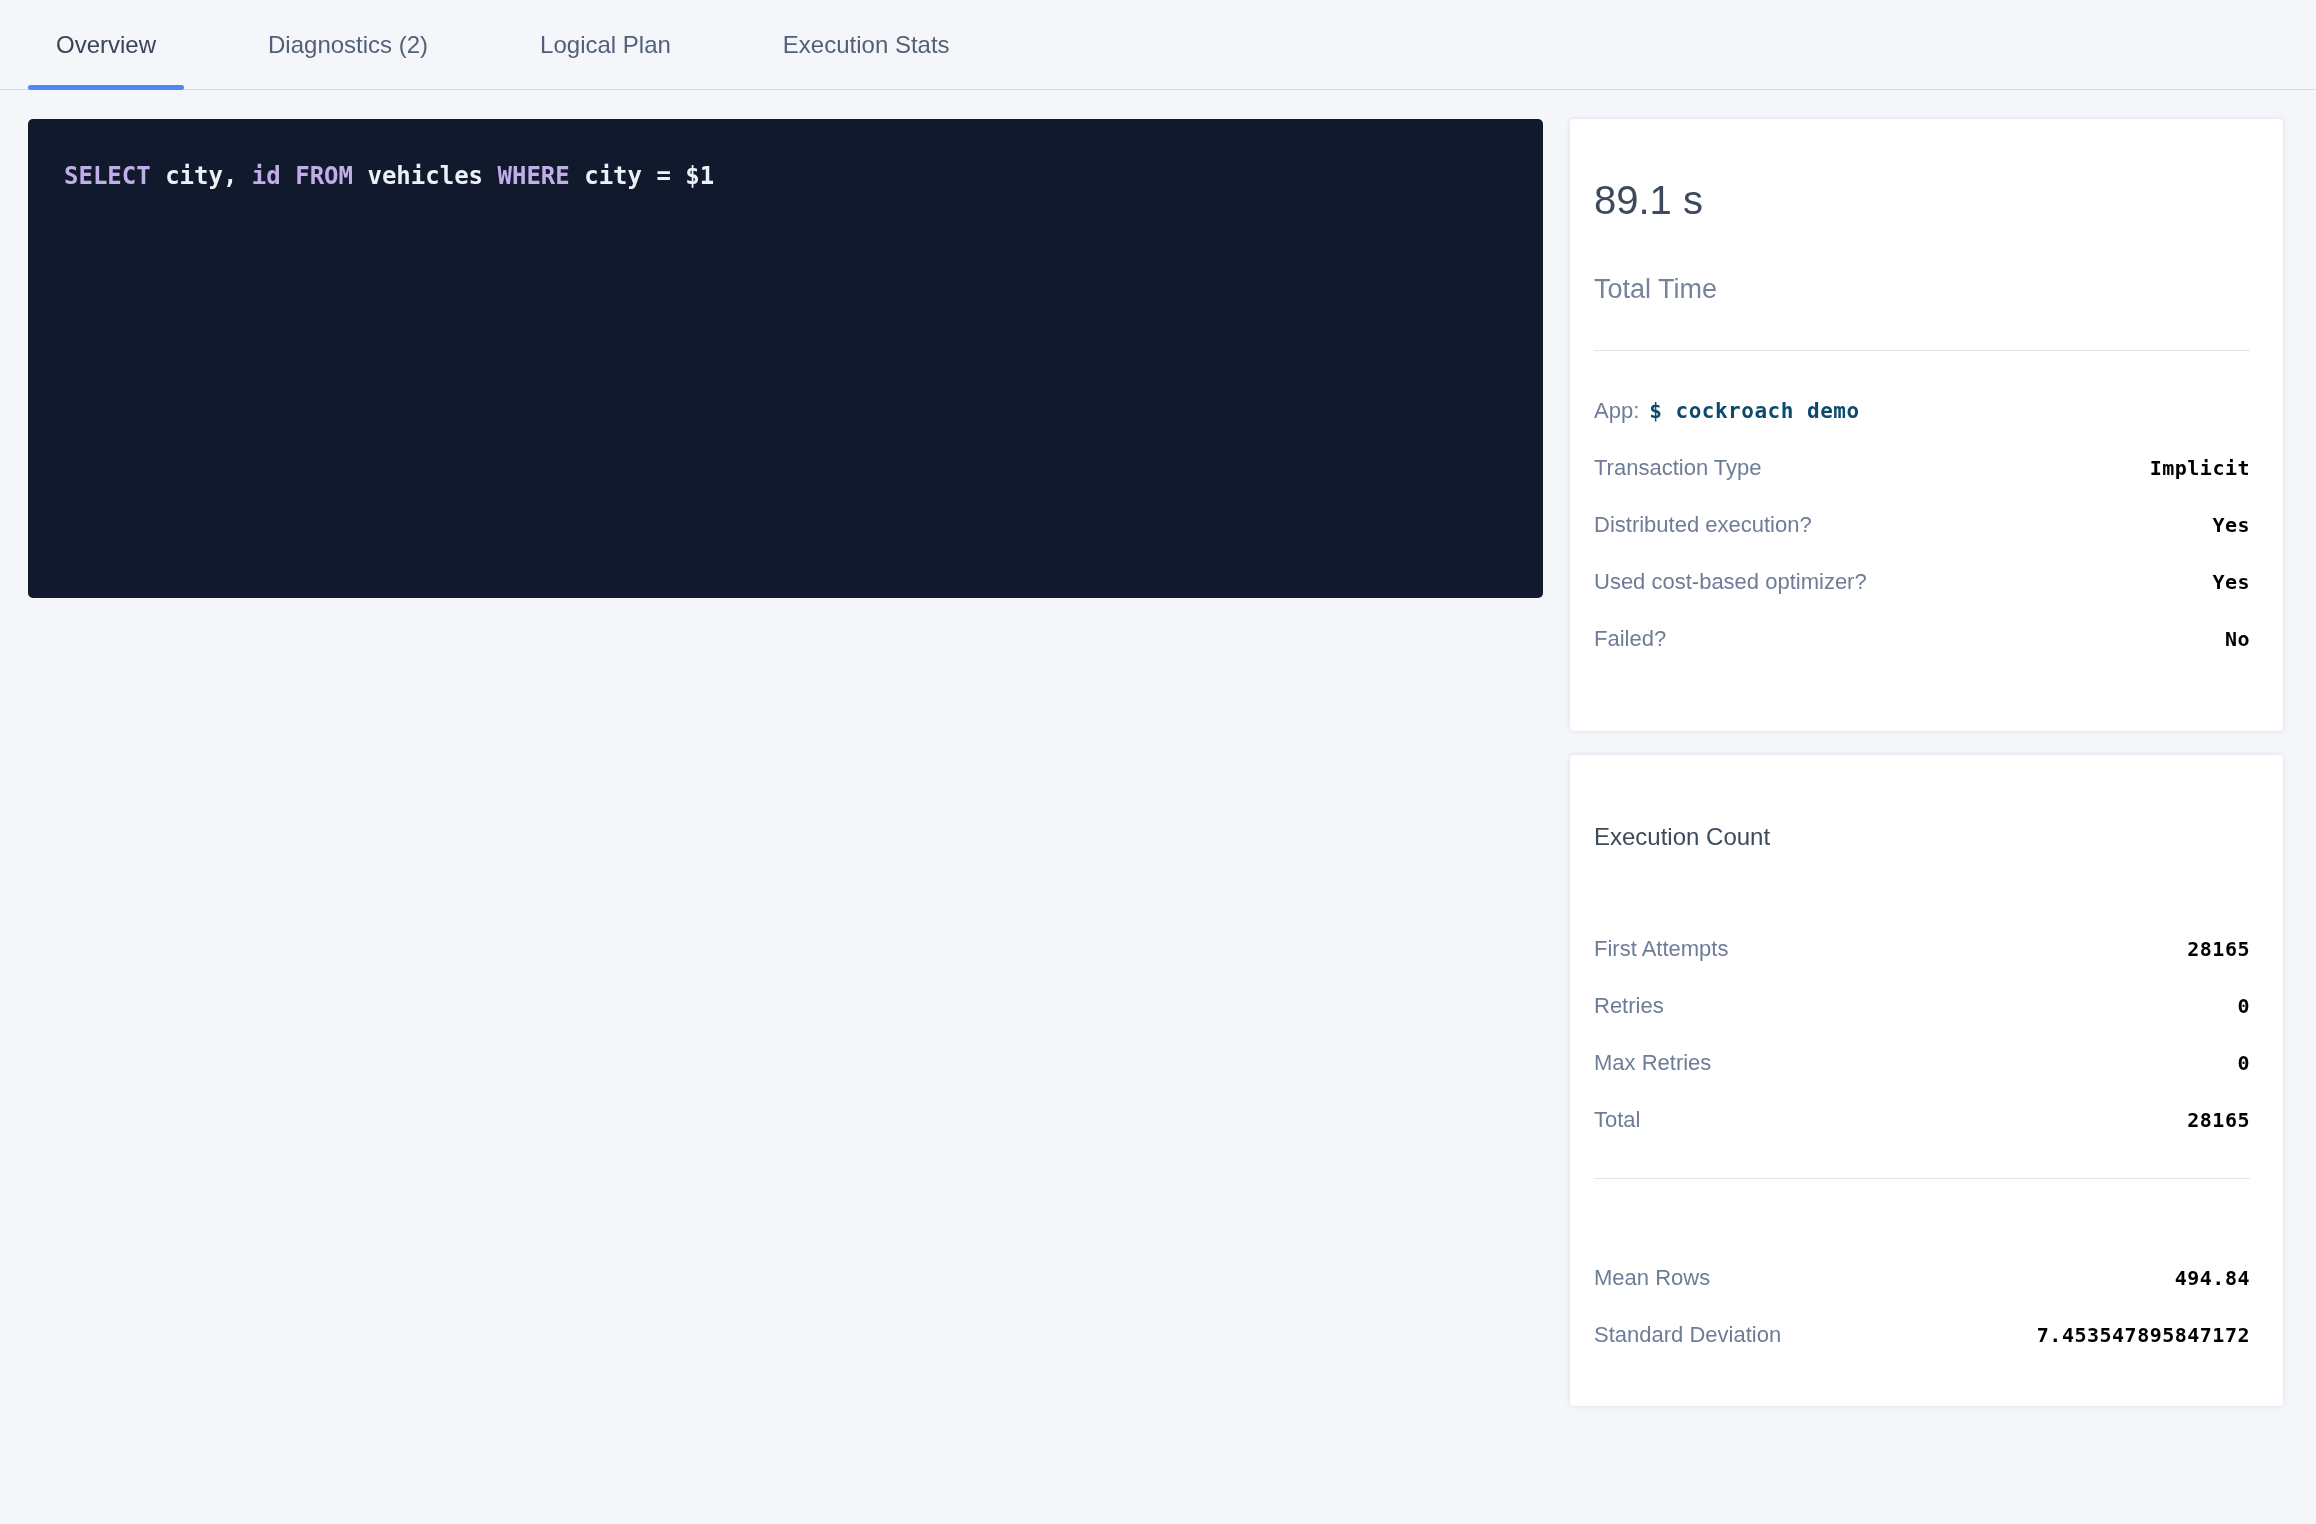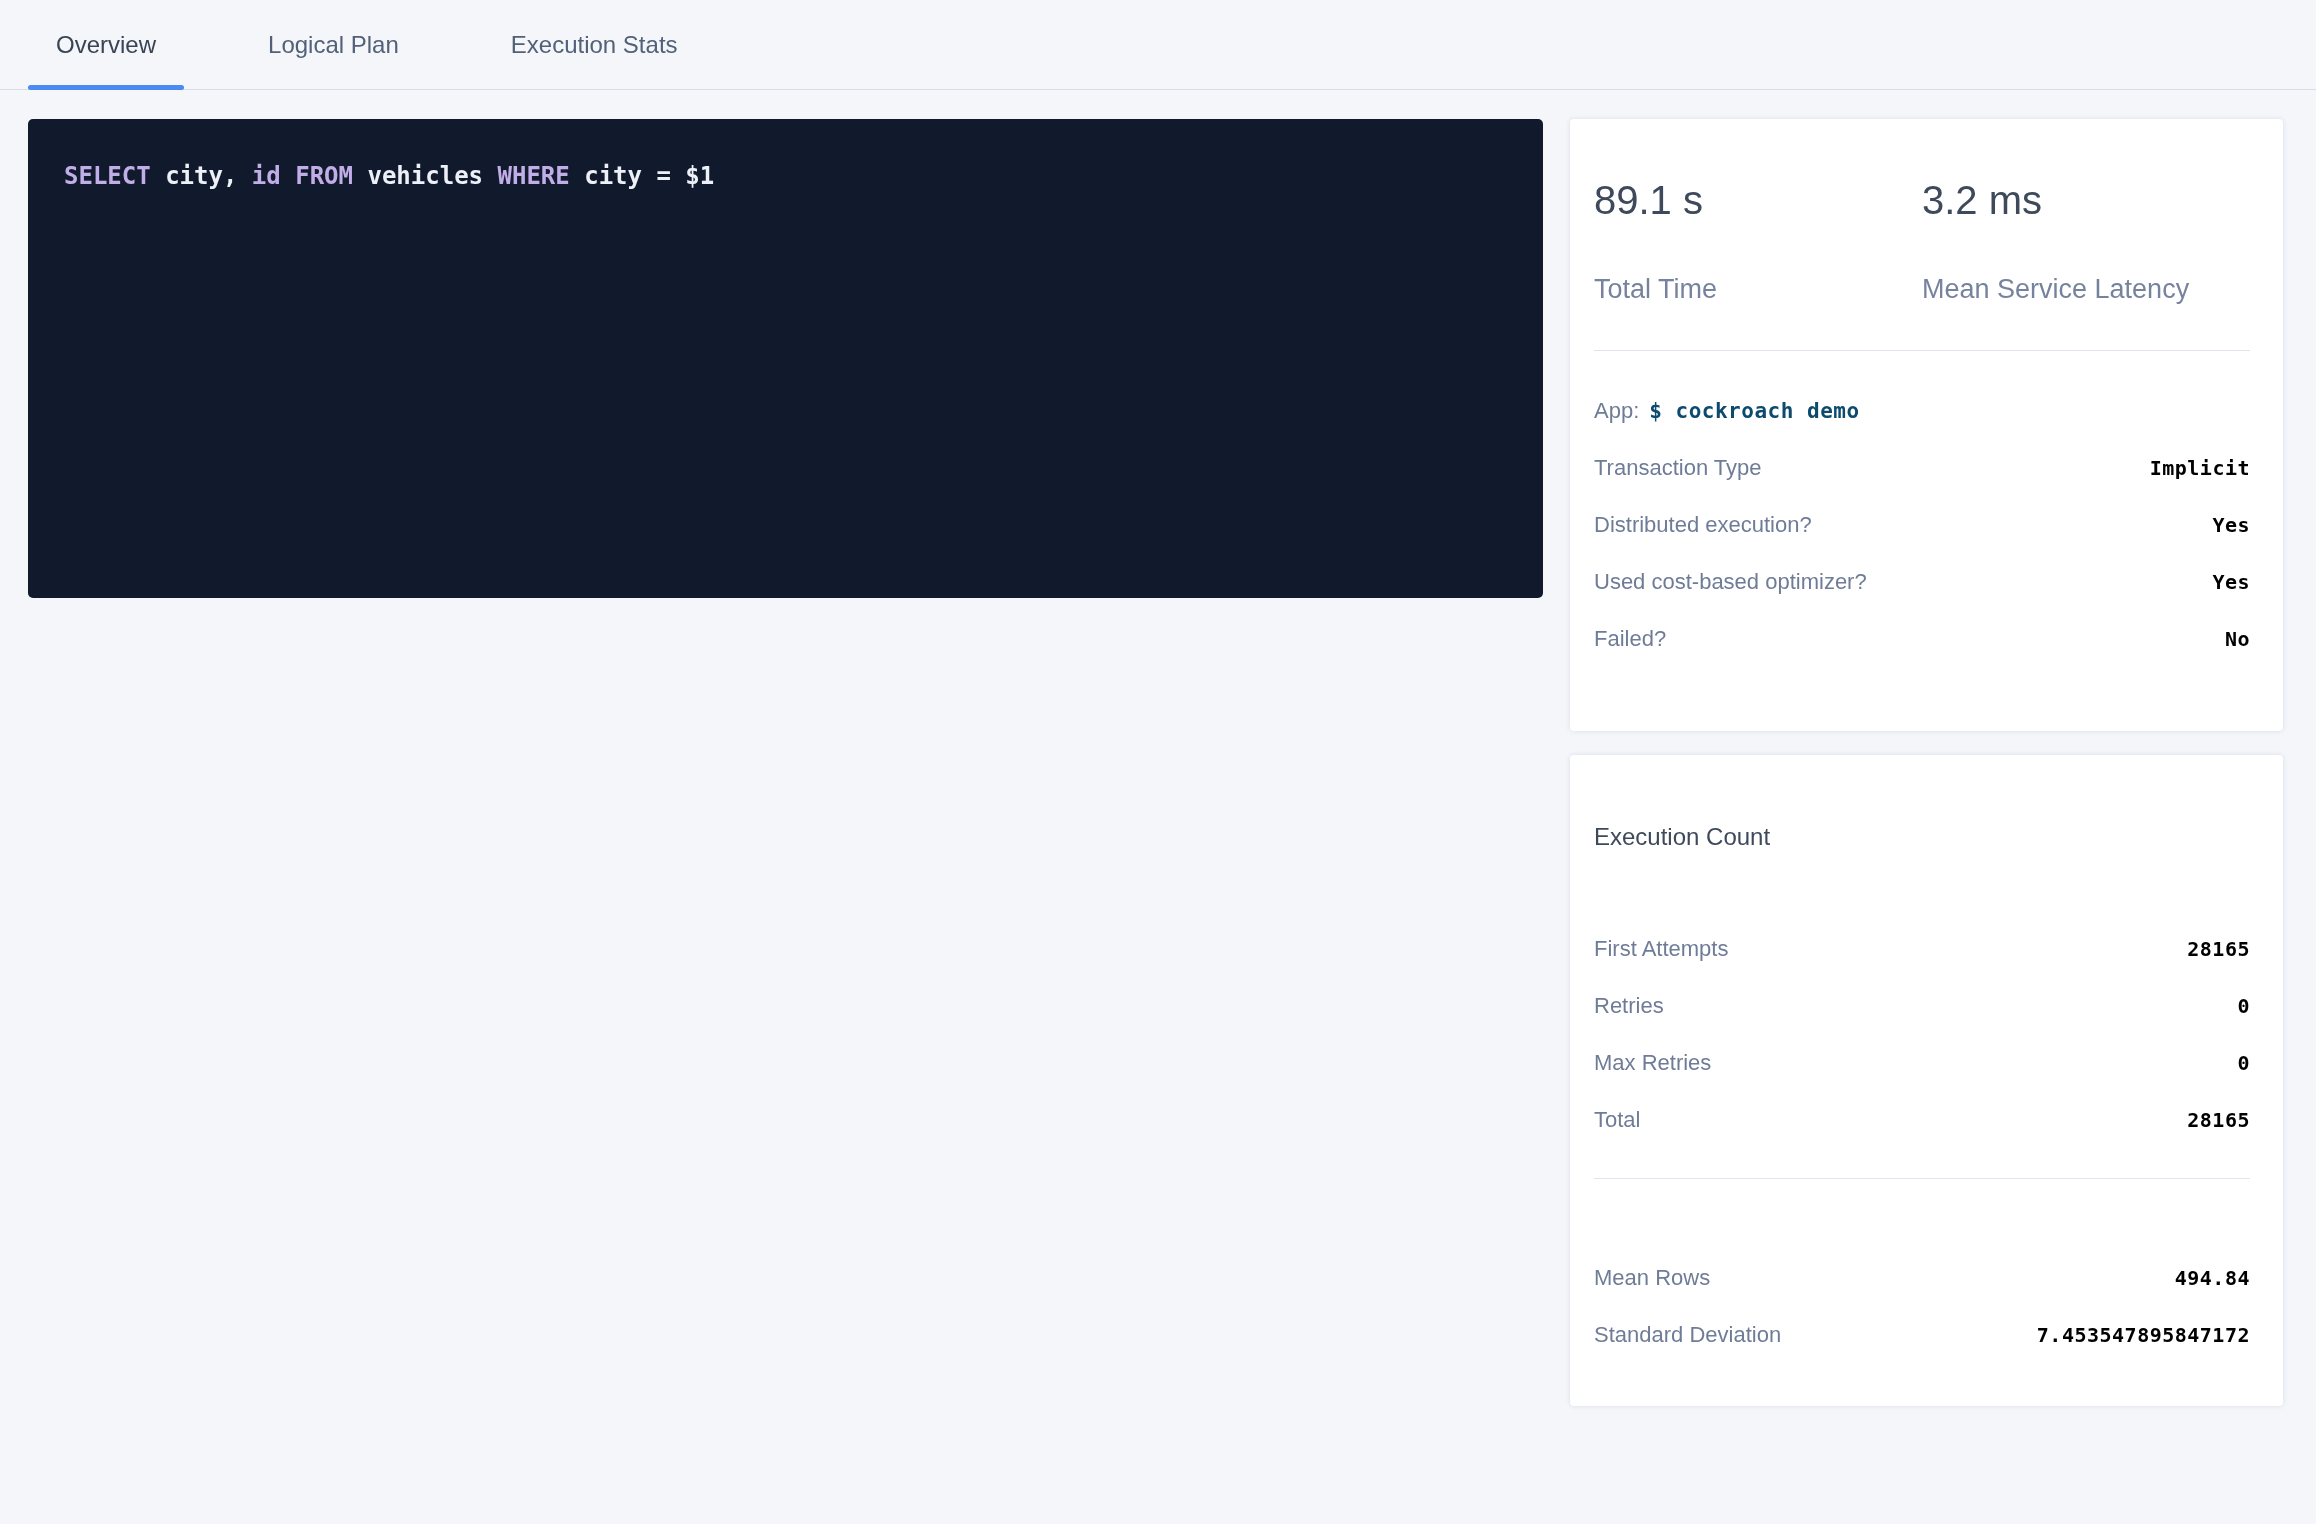--- a/index.html
+++ b/index.html
@@ -145,42 +145,39 @@
   .card-exec .rows { margin-top: 71px; }
   .card-exec .divider { margin-top: 30px; }
   .section-title.second { margin-top: 73px; }
   .card-exec .rows.second { margin-top: 70px; }
 </style>
 </head>
 <body>
 
 <nav class="tabbar">
   <div class="tab active">Overview</div>
+  <div class="tab">Diagnostics (2)</div>
   <div class="tab">Logical Plan</div>
   <div class="tab">Execution Stats</div>
 </nav>
 
 <div class="main">
 
   <div class="sqlbox">
     <code><span class="kw">SELECT</span><span> city, </span><span class="kw">id</span><span> </span><span class="kw">FROM</span><span> vehicles </span><span class="kw">WHERE</span><span> city = $1</span></code>
   </div>
 
   <div class="rightcol">
 
     <div class="card card-summary">
       <div class="metrics">
         <div class="metric">
           <div class="value">89.1 s</div>
           <div class="mlabel">Total Time</div>
         </div>
-        <div class="metric">
-          <div class="value">3.2 ms</div>
-          <div class="mlabel">Mean Service Latency</div>
-        </div>
       </div>
 
       <hr class="divider">
 
       <div class="rows">
         <div class="row">
           <span class="rlabel">
             <span>App:</span><a class="app-link">$ cockroach demo</a>
           </span>
         </div>

